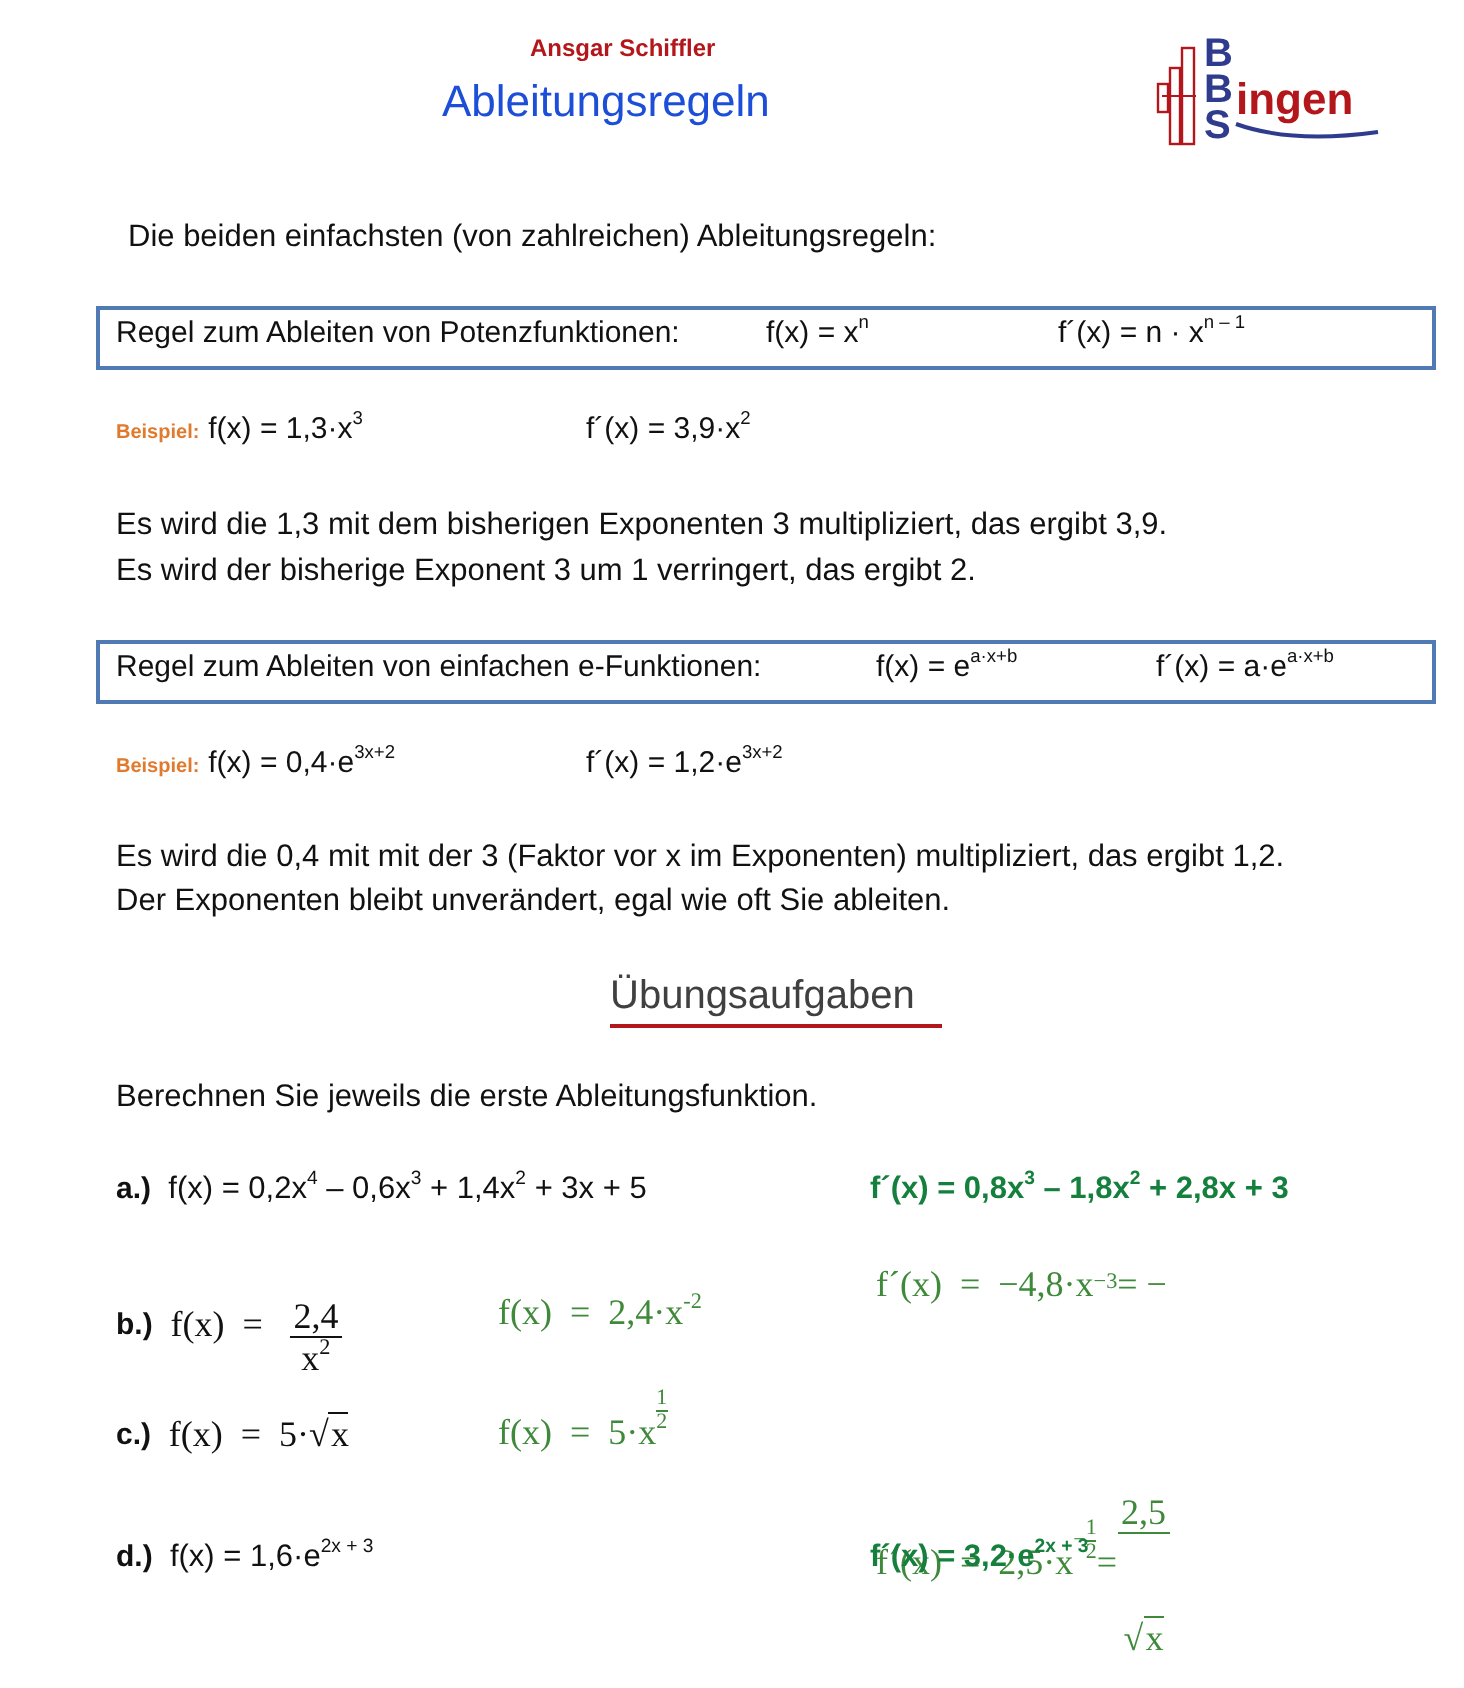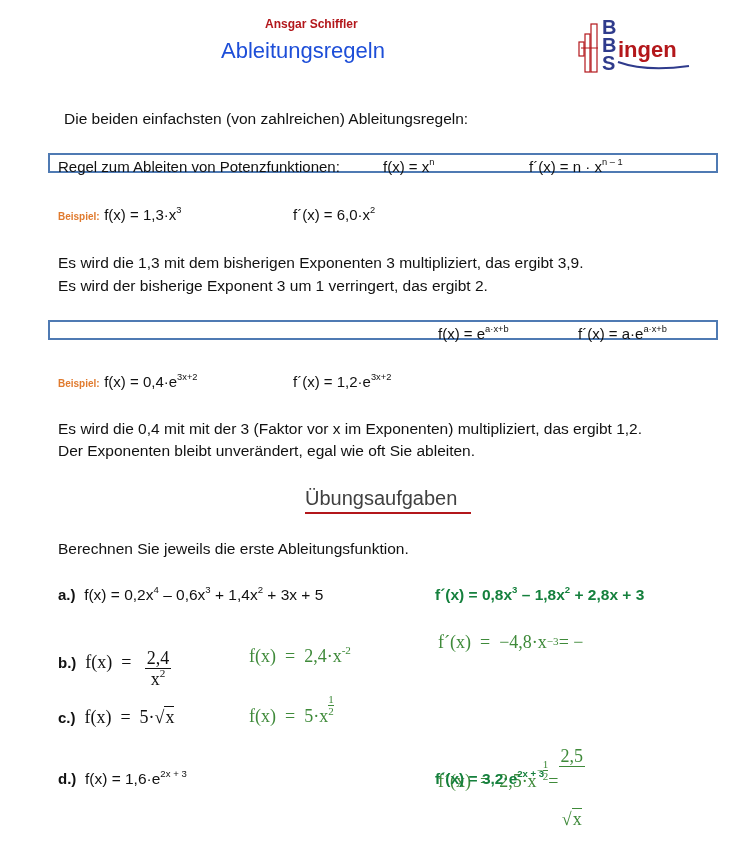--- a/index.html
+++ b/index.html
@@ -9,21 +9,21 @@
   .author { left: 265px; top: 17px; font-size: 12px; font-weight: bold; color: #b3171b; }
   .title { left: 221px; top: 38px; font-size: 22px; color: #1d4ed8; }
   .logo { left: 578px; top: 20px; width: 115px; height: 58px; }
   .logo .bars { position: absolute; left: 0; top: 2px; width: 22px; height: 52px; }
   .logo .letters { position: absolute; left: 24px; top: -2px; font-size: 20px; font-weight: bold;
                    color: #2f3b8c; line-height: 18px; }
   .logo .ingen { position: absolute; left: 40px; top: 17px; font-size: 22px; font-weight: bold; color: #b3171b; }
   .logo .swoosh { position: absolute; left: 38px; top: 38px; width: 75px; height: 14px; }
   .t { font-size: 15.5px; color: #111; }
   .intro { left: 64px; top: 110px; }
-  .rule-box { position: absolute; left: 48px; width: 670px; height: 20px;
+  .rule-box { position: absolute; left: 48px; width: 670px; height: 32px;
               border: 2px solid #4f7ab3; box-sizing: border-box; }
   .rule1 { top: 153px; }
   .rule2 { top: 320px; }
   .rule-box span { position: absolute; top: 3px; font-size: 15px; white-space: nowrap; }
   sup { font-size: 0.62em; line-height: 0; position: relative; top: -0.1em; vertical-align: super; }
   .bsp { font-size: 10px; font-weight: bold; color: #e07a2e; }
   .ex { font-size: 15px; }
   .heading { left: 305px; top: 487px; font-size: 20px; color: #404040; }
   .heading-underline { position: absolute; left: 305px; top: 512px; width: 166px; height: 2px; background: #b3171b; }
   .lbl { font-weight: bold; font-size: 15px; }
@@ -64,26 +64,27 @@
 <div class="rule-box rule1">
   <span style="left:8px">Regel zum Ableiten von Potenzfunktionen:</span>
   <span style="left:333px"><span style="position:static">f(x) = x</span><sup>n</sup></span>
   <span style="left:479px"><span style="position:static">f´(x) = n · x</span><sup>n – 1</sup></span>
 </div>
 
 <div class="abs" style="left:58px; top:206px">
   <span class="bsp">Beispiel:</span>
   <span class="ex"><span>f(x) = 1,3·x</span><sup>3</sup></span>
 </div>
-<div class="abs ex" style="left:293px; top:206px"><span>f´(x) = 6,0·x</span><sup>2</sup></div>
+<div class="abs ex" style="left:293px; top:206px"><span>f´(x) = 3,9·x</span><sup>2</sup></div>
 
 <div class="abs t" style="left:58px; top:254px">Es wird die 1,3 mit dem bisherigen Exponenten 3 multipliziert, das ergibt 3,9.</div>
 <div class="abs t" style="left:58px; top:277px">Es wird der bisherige Exponent 3 um 1 verringert, das ergibt 2.</div>
 
 <div class="rule-box rule2">
+  <span style="left:8px">Regel zum Ableiten von einfachen e-Funktionen:</span>
   <span style="left:388px"><span style="position:static">f(x) = e</span><sup>a·x+b</sup></span>
   <span style="left:528px"><span style="position:static">f´(x) = a·e</span><sup>a·x+b</sup></span>
 </div>
 
 <div class="abs" style="left:58px; top:373px">
   <span class="bsp">Beispiel:</span>
   <span class="ex"><span>f(x) = 0,4·e</span><sup>3x+2</sup></span>
 </div>
 <div class="abs ex" style="left:293px; top:373px"><span>f´(x) = 1,2·e</span><sup>3x+2</sup></div>
 

